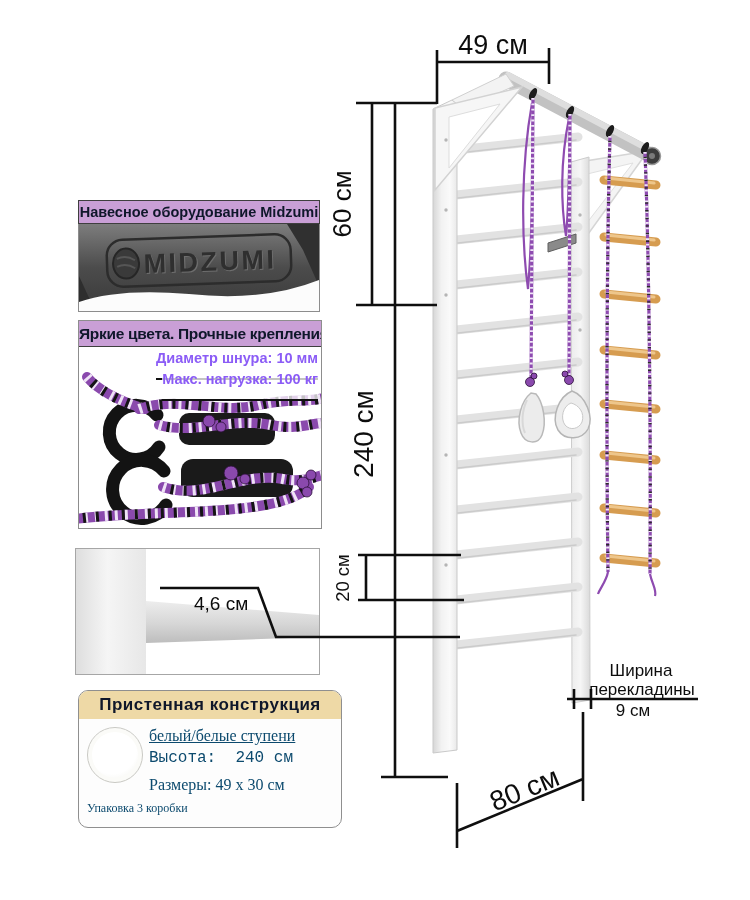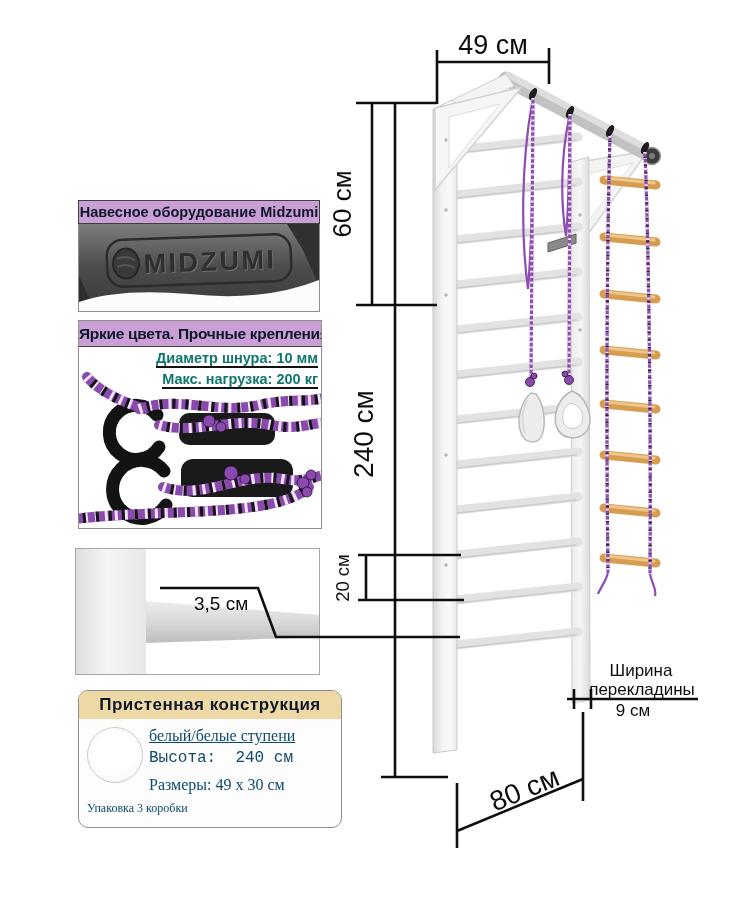--- a/index.html
+++ b/index.html
@@ -9,22 +9,22 @@
   .phead{background:#c99fd6;border:1px solid #3f3f3f;color:#0f172a;text-align:center;
          white-space:nowrap;overflow:hidden;font-weight:600;}
   
   #panel1{left:78px;top:200px;width:242px;}
   #panel1 .phead{height:22px;line-height:22px;font-size:14.5px;}
   #panel1 svg{display:block;border:1px solid #8d8d8d;border-top:none;}
   
   #panel2{left:78px;top:320px;width:244px;border:1px solid #8d8d8d;}
   #panel2 .phead{height:25px;line-height:25px;font-size:15.5px;border:none;border-bottom:1px solid #3f3f3f;letter-spacing:-0.3px;}
   #panel2 .body{position:relative;height:181px;}
-  #panel2 .spec{position:absolute;right:3px;font-size:14.5px;font-weight:bold;color:#0f766e;
-                border-bottom:2px solid #111;padding-bottom:0px;white-space:nowrap;background:rgba(255,255,255,.75);}
+  #panel2 .spec{position:absolute;right:3px;font-size:14.5px;font-weight:bold;color:#8b5cf6;
+                border-bottom:2px solid #111;padding-bottom:12px;white-space:nowrap;background:rgba(255,255,255,.75);}
   #spec1{top:3px;} #spec2{top:24px;}
   #panel2 svg{position:absolute;left:0;top:0;}
   
   #panel3{left:75px;top:548px;width:245px;height:127px;border:1px solid #a6a6a6;}
   #panel3 svg{position:absolute;left:0;top:0;}
   #panel3 .lbl{position:absolute;font-size:19px;color:#0b0b0b;white-space:nowrap;}
   #barlabel{left:85px;top:16px;}
   #barvalue{left:118px;top:44px;}
   
   #panel4{left:78px;top:690px;width:264px;height:138px;border:1.5px solid #8f8f8f;border-radius:10px;overflow:hidden;background:#fdfdfd;}
@@ -124,42 +124,42 @@
           <circle cx="130" cy="74" r="6" class="kn"></circle>
             <circle cx="142" cy="80" r="5" class="kn"></circle>
           <circle cx="152" cy="126" r="7" class="kn"></circle>
             <circle cx="166" cy="132" r="5" class="kn"></circle>
           <circle cx="224" cy="136" r="6" class="kn"></circle>
             <circle cx="232" cy="128" r="5" class="kn"></circle>
             <circle cx="228" cy="145" r="5" class="kn"></circle>
         </g>
       </svg>
       <div class="spec" id="spec1">Диаметр шнура: 10 мм</div>
-      <div class="spec" id="spec2">Макс. нагрузка: 200 кг</div>
+      <div class="spec" id="spec2">Макс. нагрузка: 100 кг</div>
     </div>
   </div>
 
   <div class="panel" id="panel3">
     <svg width="243" height="125" viewBox="0 0 243 125">
       <defs>
         <linearGradient id="p3g" x1="0" y1="0" x2="1" y2="0">
           <stop offset="0" stop-color="#dedede"></stop>
             <stop offset="0.45" stop-color="#f5f5f5"></stop>
             <stop offset="1" stop-color="#e7e7e7"></stop>
         </linearGradient>
         <linearGradient id="p3r" x1="0" y1="0" x2="0" y2="1">
           <stop offset="0" stop-color="#ededed"></stop>
             <stop offset="0.55" stop-color="#d6d6d6"></stop>
             <stop offset="1" stop-color="#bdbdbd"></stop>
         </linearGradient>
       </defs>
       <rect x="0" y="0" width="70" height="125" fill="url(#p3g)"></rect>
       <polygon points="70,52 243,66 243,88 70,94" fill="url(#p3r)"></polygon>
     </svg>
-    <div class="lbl" id="barvalue">3,5 см</div>
+    <div class="lbl" id="barvalue">4,6 см</div>
   </div>
 
   <div class="panel" id="panel4">
     <div class="phead">Пристенная конструкция</div>
     <div class="body">
       <div id="swatch"></div>
       <div class="p4line" id="p4color">белый/белые ступени</div>
       <div class="p4line" id="p4height">Высота:  240 см</div>
       <div class="p4line" id="p4size">Размеры: 49 x 30 см</div>
       <div id="p4pack">Упаковка 3 коробки</div>

